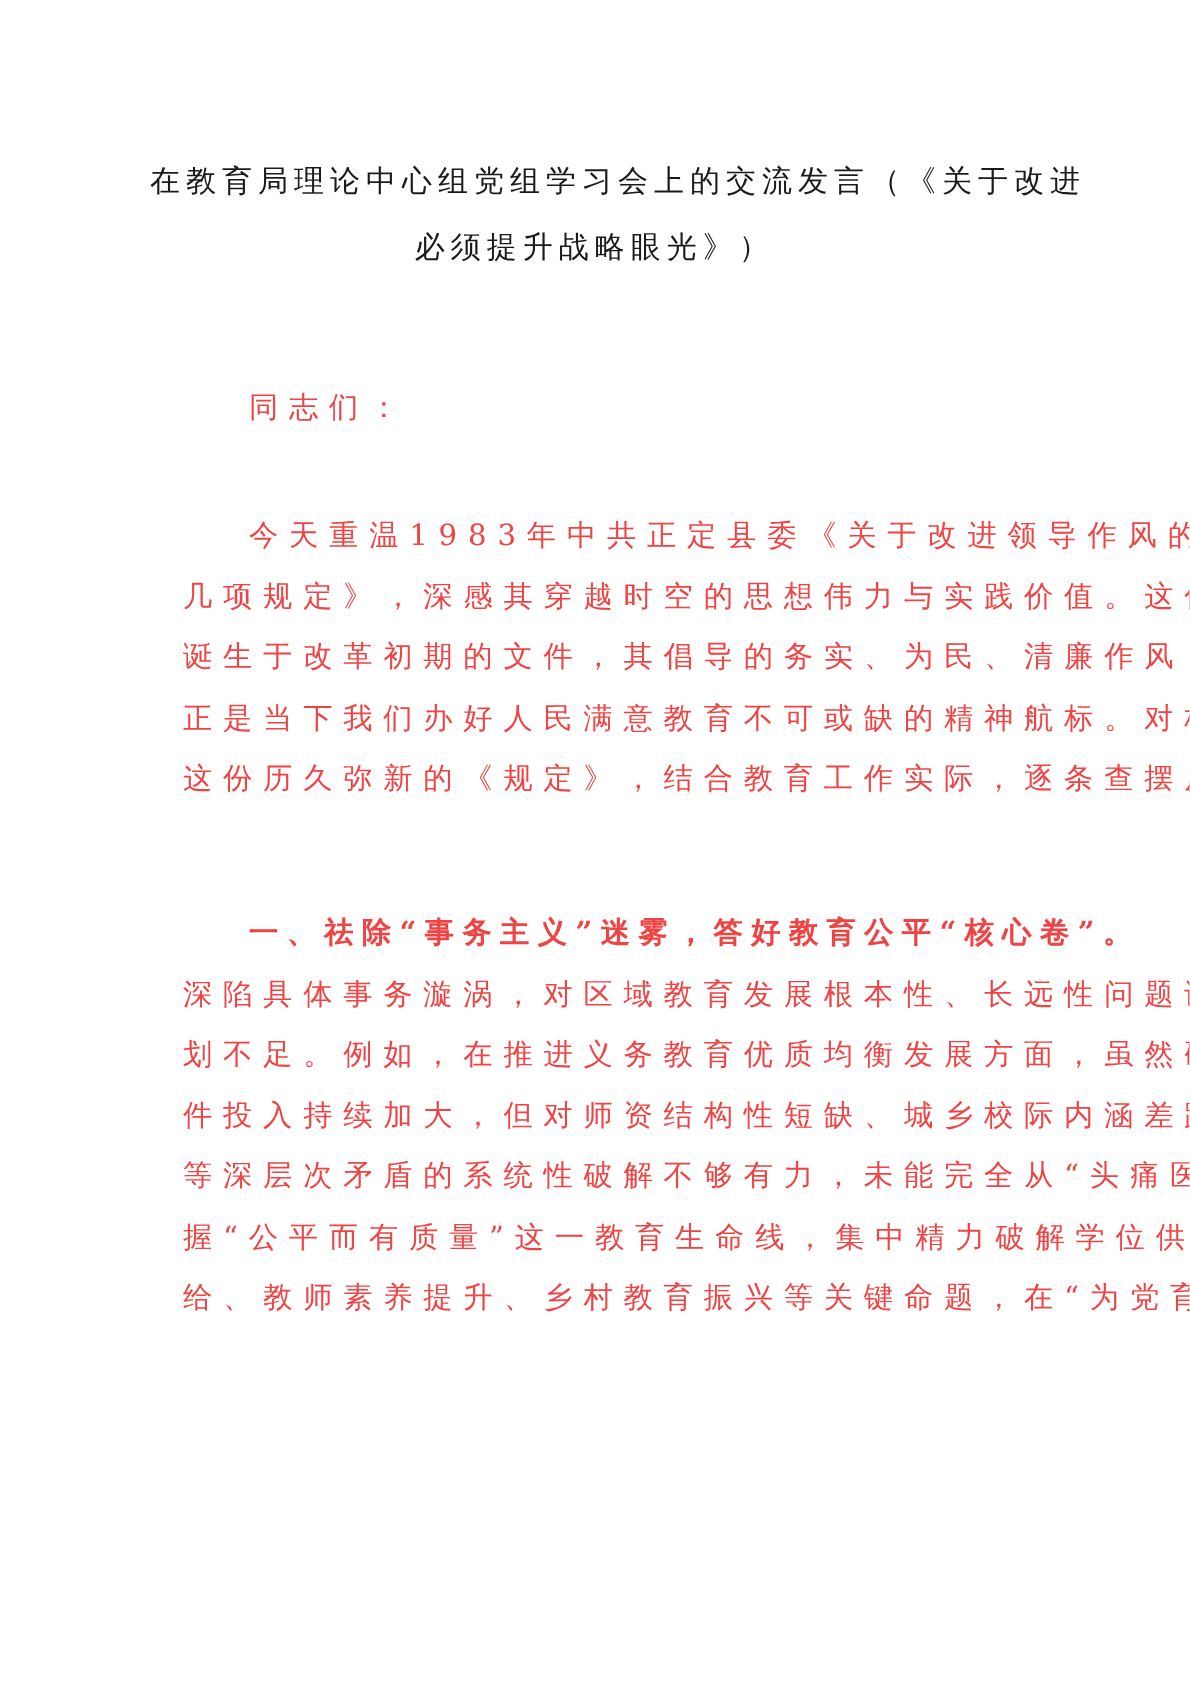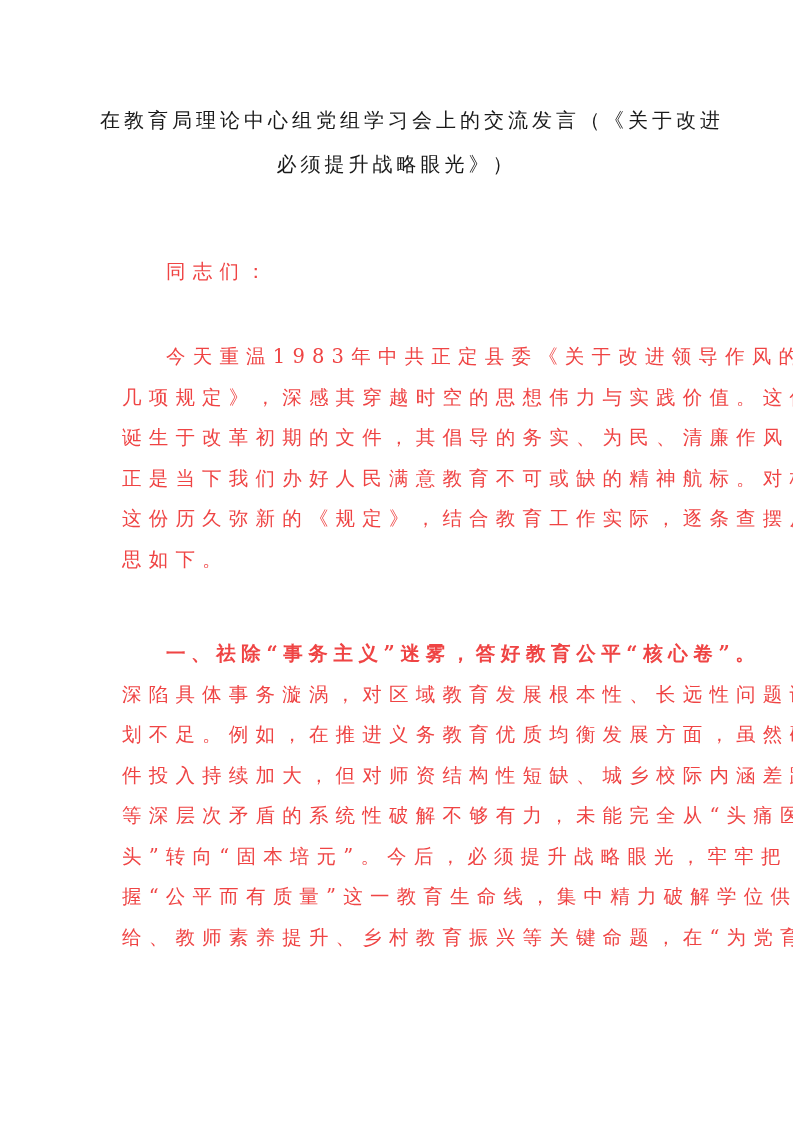--- a/index.html
+++ b/index.html
@@ -45,21 +45,21 @@
     }
     .line {
       display: block;
       white-space: nowrap;
       height: 40.5px;
     }
     .indent { padding-left: 44px; }
     .bold { font-weight: bold; letter-spacing: 5.6px; }
     .greeting { top: 252px; }
     .para1 { top: 325px; margin-top: 12px; }
-    .para2 { top: 634px; }
+    .para2 { top: 602px; }
   </style>
 </head>
 <body>
 
 <div class="page">
 
   <div class="title">
     <span class="tline">在教育局理论中心组党组学习会上的交流发言（《关于改进</span>
     <span class="tline">必须提升战略眼光》）</span>
   </div>
@@ -67,27 +67,25 @@
   <div class="body greeting">
     <span class="line indent">同志们：</span>
   </div>
 
   <div class="body para1">
     <span class="line indent">今天重温1983年中共正定县委《关于改进领导作风的</span>
     <span class="line">几项规定》，深感其穿越时空的思想伟力与实践价值。这份</span>
     <span class="line">诞生于改革初期的文件，其倡导的务实、为民、清廉作风，</span>
     <span class="line">正是当下我们办好人民满意教育不可或缺的精神航标。对标</span>
     <span class="line">这份历久弥新的《规定》，结合教育工作实际，逐条查摆反</span>
-    <span class="line">思如下。</span>
   </div>
 
   <div class="body para2">
     <span class="line indent bold">一、祛除“事务主义”迷雾，答好教育公平“核心卷”。</span>
     <span class="line">深陷具体事务漩涡，对区域教育发展根本性、长远性问题谋</span>
     <span class="line">划不足。例如，在推进义务教育优质均衡发展方面，虽然硬</span>
     <span class="line">件投入持续加大，但对师资结构性短缺、城乡校际内涵差距</span>
     <span class="line">等深层次矛盾的系统性破解不够有力，未能完全从“头痛医</span>
-    <span class="line">头”转向“固本培元”。今后，必须提升战略眼光，牢牢把</span>
     <span class="line">握“公平而有质量”这一教育生命线，集中精力破解学位供</span>
     <span class="line">给、教师素养提升、乡村教育振兴等关键命题，在“为党育</span>
   </div>
 
 </div>
 
 </body></html>

